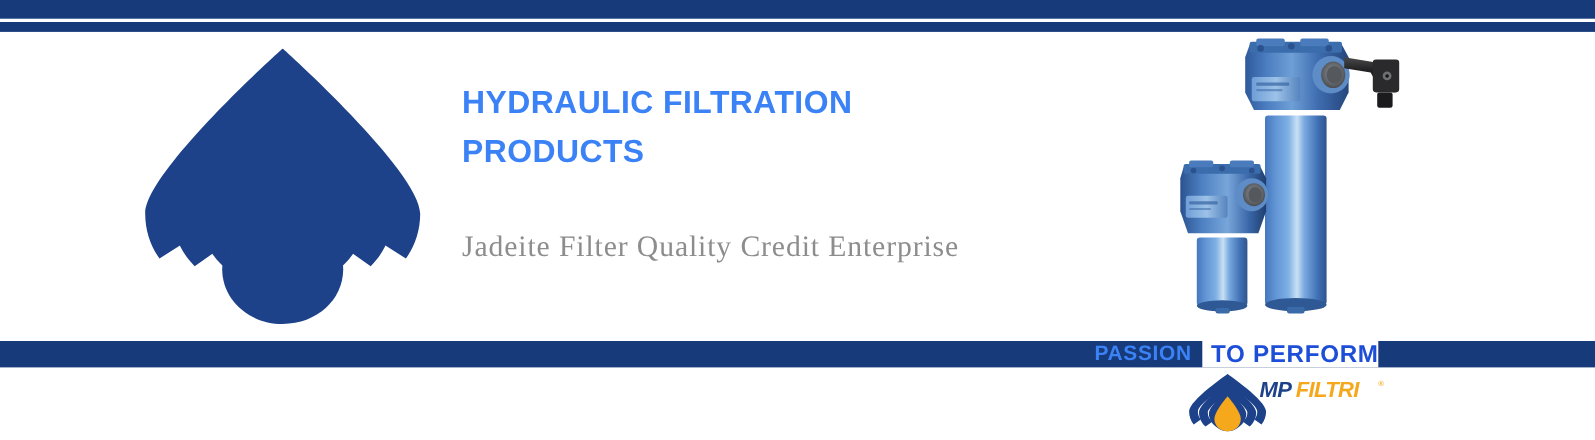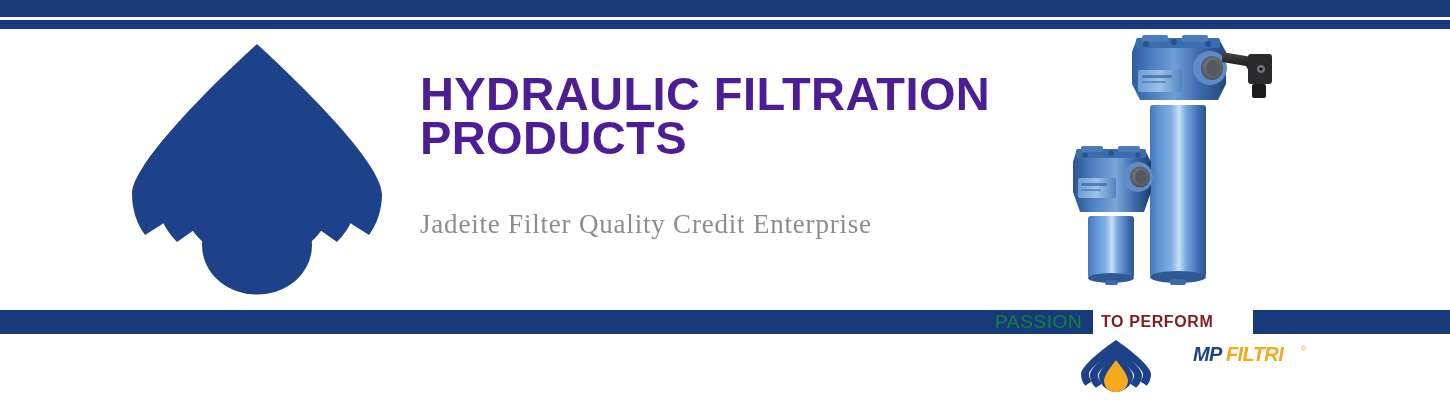--- a/index.html
+++ b/index.html
@@ -42,23 +42,23 @@
   }
   .emblem svg { display: block; width: 100%; height: 100%; }
 
   
   .headline-block {
     position: absolute;
     left: 420px; top: 72px;
     width: 620px;
   }
   .headline {
-    font-size: 47px;
+    font-size: 29px;
     font-weight: bold;
-    color: #4c1d95;
+    color: #3b82f6;
     letter-spacing: 0.4px;
     line-height: 44px;
     margin: 0;
     white-space: pre-line;
   }
   .subhead {
     position: absolute;
     left: 420px; top: 209px;
     font-size: 27px;
     font-weight: normal;
@@ -83,57 +83,57 @@
     left: 0; top: 310px;
     width: 1450px; height: 24px;
     background: #173a7a;
   }
   .passion-word {
     position: absolute;
     left: 995px; top: 311px;
     height: 22px;
     line-height: 22px;
     font-size: 19px;
-    font-weight: normal;
-    color: #15803d;
+    font-weight: bold;
+    color: #3b82f6;
     letter-spacing: 0.6px;
   }
   .perform-plate {
     position: absolute;
     left: 1093px; top: 310px;
     width: 160px; height: 24px;
     background: #ffffff;
   }
   .perform-word {
     position: absolute;
     left: 1101px; top: 311px;
     height: 22px;
     line-height: 22px;
-    font-size: 16px;
+    font-size: 22px;
     font-weight: bold;
-    color: #7f1d1d;
+    color: #1d4ed8;
     letter-spacing: 0.6px;
   }
 
   
   .brand-lockup {
     position: absolute;
     left: 1079px; top: 339px;
     width: 186px; height: 58px;
   }
   .brand-mark {
     position: absolute;
     left: 0; top: 0;
     width: 74px; height: 56px;
   }
   .brand-mark svg { display: block; width: 100%; height: 100%; }
   .brand-type {
     position: absolute;
     left: 66px; top: 3px;
-    width: 124px; height: 26px; margin-left: 48px;
+    width: 124px; height: 26px;
   }
   .brand-type svg { display: block; width: 100%; height: 100%; }
 </style>
 </head>
 <body>
 
 <div class="banner">
 
   <div class="top-rule-1"></div>
   <div class="top-rule-2"></div>

